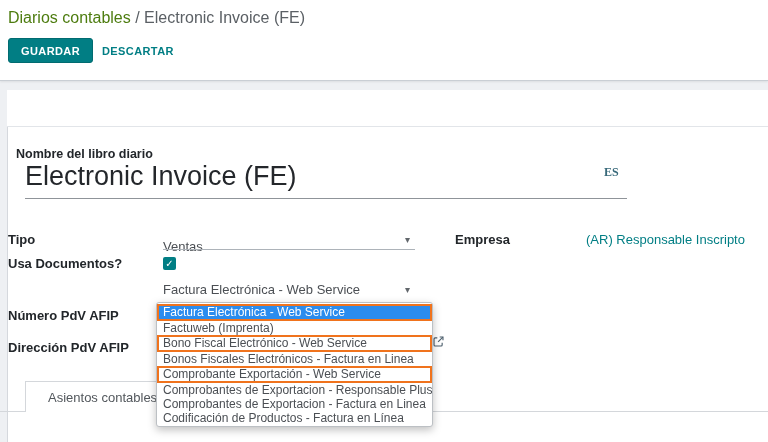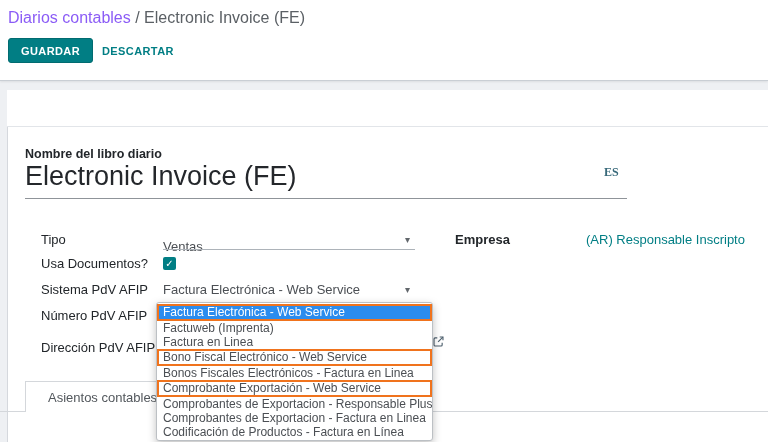--- a/index.html
+++ b/index.html
@@ -8,21 +8,21 @@
     position:relative; width:768px; height:442px;
     background:#eef0f3; overflow:hidden;
   }
   
   .header {
     position:absolute; left:0; top:0; width:768px; height:81px;
     background:#ffffff; border-bottom:1px solid #c9ced4;
     box-shadow:0 1px 2px rgba(0,0,0,.08); z-index:3;
   }
   .breadcrumb { position:absolute; left:8px; top:9px; font-size:16px; }
-  .breadcrumb .parent { color:#8b5cf6; cursor:pointer; }
+  .breadcrumb .parent { color:#4d7c0f; cursor:pointer; }
   .breadcrumb .sep, .breadcrumb .current { color:#5b6065; }
   .btn-save {
     position:absolute; left:8px; top:38px; height:25px; padding:0 12px;
     background:#017e84; border:1px solid #016b70; border-radius:3px;
     color:#ffffff; font-size:11px; font-weight:bold; letter-spacing:.4px;
     display:flex; align-items:center; cursor:pointer;
   }
   .btn-discard {
     position:absolute; left:96px; top:38px; height:25px; padding:0 6px;
     background:transparent; border:none; color:#017e84;
@@ -33,28 +33,28 @@
   .card {
     position:absolute; left:7px; top:90px; width:761px; height:352px;
     background:#ffffff; border-left:1px solid #d5d8dd; border-top:1px solid #d5d8dd;
     z-index:1;
   }
   .statusbar {
     position:absolute; left:7px; top:90px; width:761px; height:37px;
     border-bottom:1px solid #e2e5e9; background:#ffffff; z-index:1;
   }
   
-  .name-label { position:absolute; left:25px; top:147px; font-size:12.5px; font-weight:bold; color:#22262a; z-index:2; }
+  .name-label { position:absolute; left:16px; top:147px; font-size:12.5px; font-weight:bold; color:#22262a; z-index:2; }
   .name-value {
     position:absolute; left:25px; top:161px; width:602px; font-size:27px; color:#24272b;
     border-bottom:1px solid #8f9499; padding-bottom:6px; z-index:2;
   }
   .lang-badge { position:absolute; left:604px; top:165px; font-size:12px; font-weight:bold; color:#38697a; z-index:2; cursor:pointer;font-family:Liberation Serif, serif; }
   
-  .lbl { position:absolute; left:41px; font-size:13px; font-weight:normal; color:#22262a; z-index:2; }
+  .lbl { position:absolute; left:8px; font-size:13px; font-weight:bold; color:#22262a; z-index:2; }
   .val { position:absolute; left:163px; font-size:13px; color:#4b4f54; z-index:2; }
   .caret { position:absolute; font-size:10px; color:#62676c; z-index:2; }
   .select-underline { position:absolute; left:163px; width:252px; height:1px; background:#adb3b9; z-index:2; }
   .checkbox {
     position:absolute; left:163px; top:257px; width:13px; height:13px;
     background:#017e84; border-radius:2px; color:#ffffff; font-size:10px;
     display:flex; align-items:center; justify-content:center; z-index:2; cursor:pointer;
   }
   .empresa-label { position:absolute; left:455px; top:232px; font-size:13px; font-weight:bold; color:#22262a; z-index:2; }
   .empresa-value { position:absolute; left:586px; top:232px; font-size:13px; color:#017e84; z-index:2; cursor:pointer; }
@@ -104,21 +104,20 @@
   <div class="lbl" style="top:232px">Tipo</div>
   <div class="val" style="top:239px">Ventas</div>
   <span class="caret" style="left:405px; top:234px">▾</span>
   <div class="select-underline" style="top:249px"></div>
 
   <div class="lbl" style="top:256px">Usa Documentos?</div>
   <div class="checkbox">
     <span>✓</span>
   </div>
 
-  <div class="lbl" style="top:282px">Sistema PdV AFIP</div>
   <div class="val" style="top:282px">Factura Electrónica - Web Service</div>
   <span class="caret" style="left:405px; top:284px">▾</span>
 
   <div class="lbl" style="top:308px">Número PdV AFIP</div>
   <div class="lbl" style="top:340px">Dirección PdV AFIP</div>
 
   <div class="empresa-label">Empresa</div>
   <div class="empresa-value">(AR) Responsable Inscripto</div>
 
   <svg class="ext-link" viewBox="0 0 16 16">
@@ -126,21 +125,20 @@
     <path d="M9.5 2.5h4v4" fill="none" stroke="#4d5f6d" stroke-width="1.4"></path>
     <path d="M13.3 2.7L7.5 8.5" fill="none" stroke="#4d5f6d" stroke-width="1.4"></path>
   </svg>
 
   <div class="notebook-line"></div>
   <div class="tab-active">Asientos contables</div>
 
   <div class="dropdown">
     <div class="dd-item selected annotated">Factura Electrónica - Web Service</div>
     <div class="dd-item">Factuweb (Imprenta)</div>
-    <div class="dd-item">Factura en Linea</div>
     <div class="dd-item annotated">Bono Fiscal Electrónico - Web Service</div>
     <div class="dd-item">Bonos Fiscales Electrónicos - Factura en Linea</div>
     <div class="dd-item annotated">Comprobante Exportación - Web Service</div>
     <div class="dd-item">Comprobantes de Exportacion - Responsable Plus</div>
     <div class="dd-item">Comprobantes de Exportacion - Factura en Linea</div>
     <div class="dd-item">Codificación de Productos - Factura en Línea</div>
   </div>
 
 </div>
 

